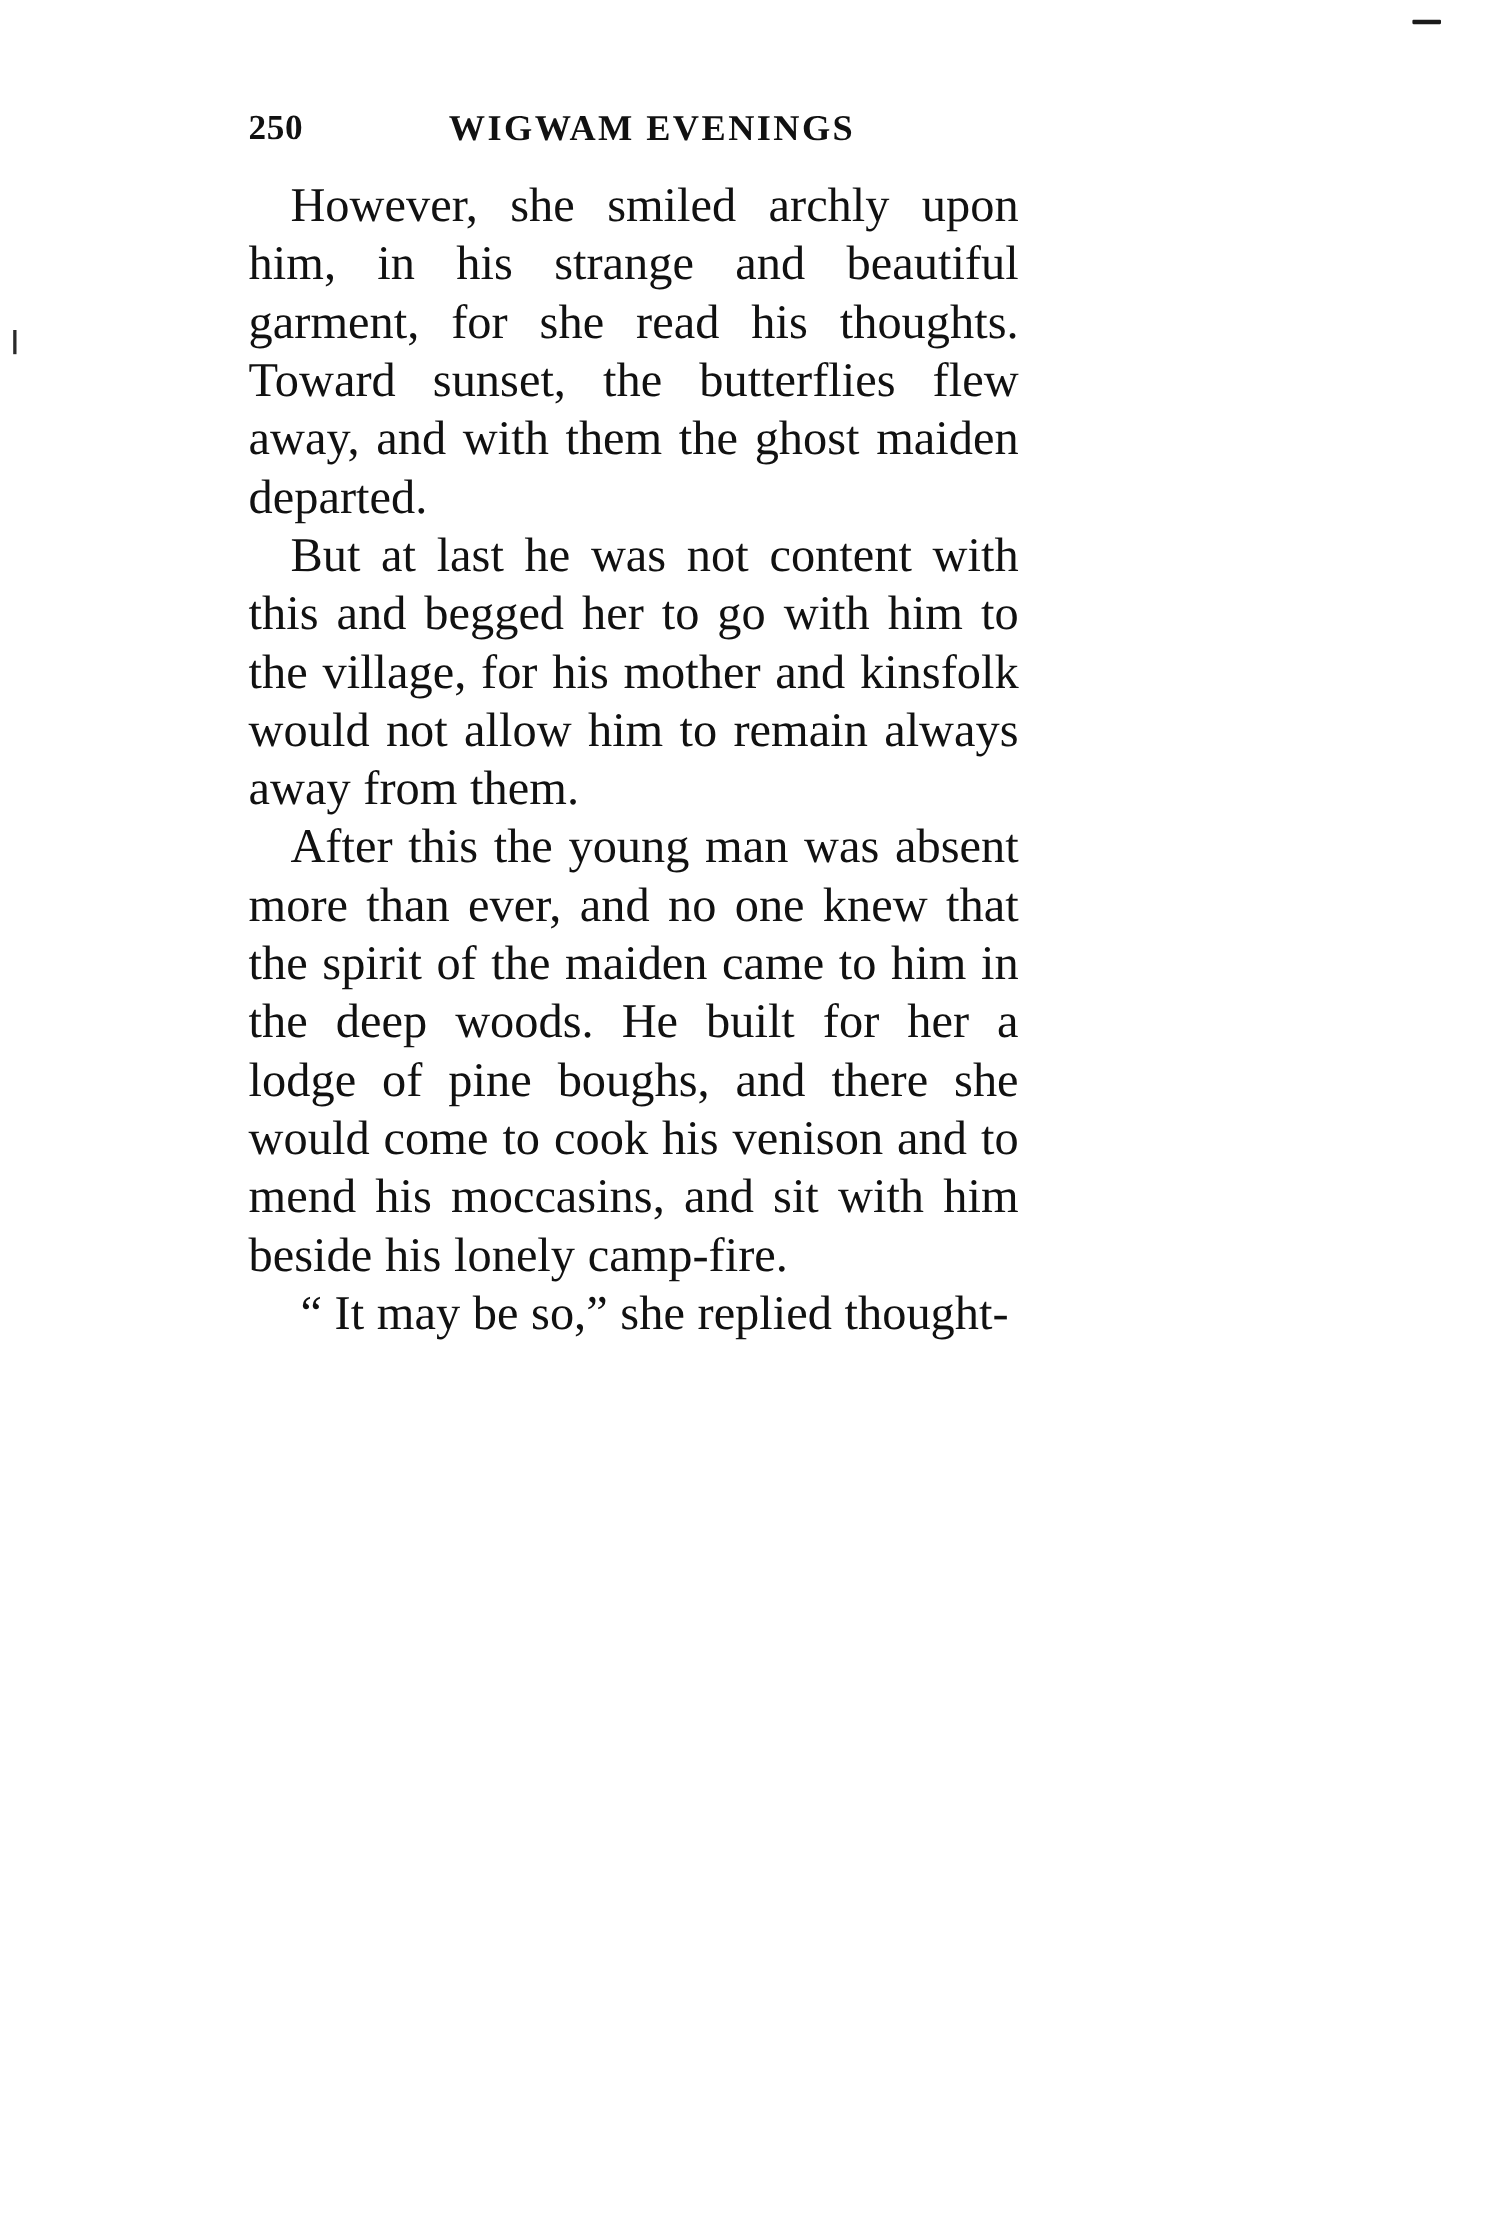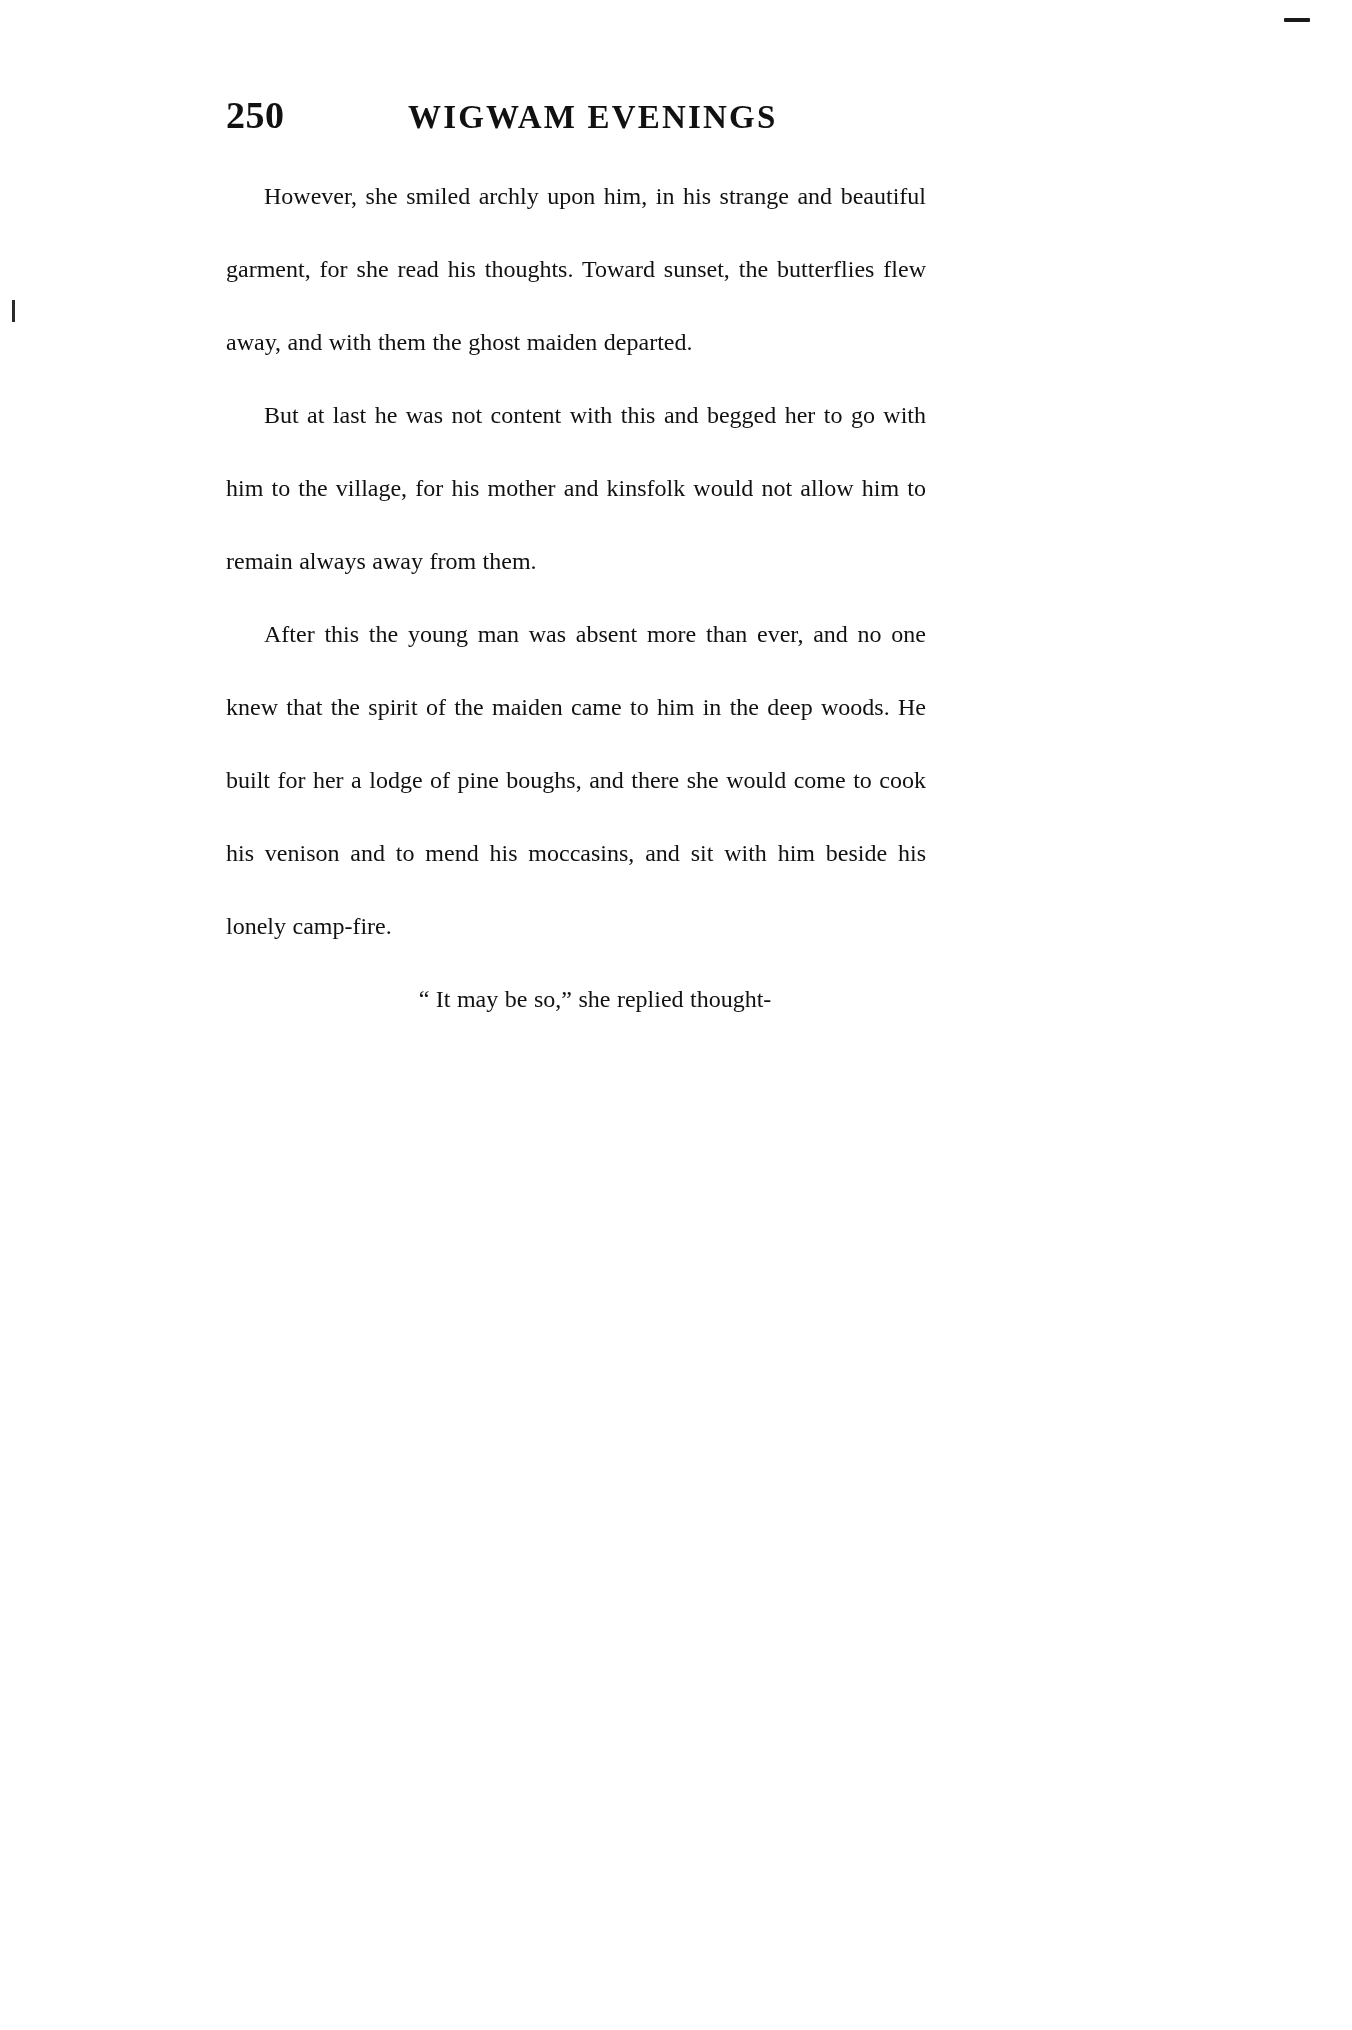--- a/index.html
+++ b/index.html
@@ -45,21 +45,21 @@
     position: absolute;
     top: 92px;
     left: 226px;
     width: 700px;
     height: 46px;
   }
   .folio {
     position: absolute;
     left: 0;
     top: 0;
-    font-size: 38px;
+    font-size: 32px;
     font-weight: bold;
     letter-spacing: 0.5px;
     line-height: 46px;
   }
   .running-head {
     position: absolute;
     left: 182px;
     top: 2px;
     font-size: 33px;
     font-weight: bold;
@@ -68,22 +68,22 @@
     white-space: nowrap;
   }
   .body-text {
     position: absolute;
     top: 160px;
     left: 226px;
     width: 700px;
   }
   .para {
     margin: 0;
-    font-size: 24px;
-    line-height: 73px;
+    font-size: 44px;
+    line-height: 53px;
     text-align: justify;
     text-indent: 38px;
     -webkit-hyphens: none;
     hyphens: none;
     word-spacing: 0.5px;
   }
   .para.last {
     text-align: center;
   }
 </style>

